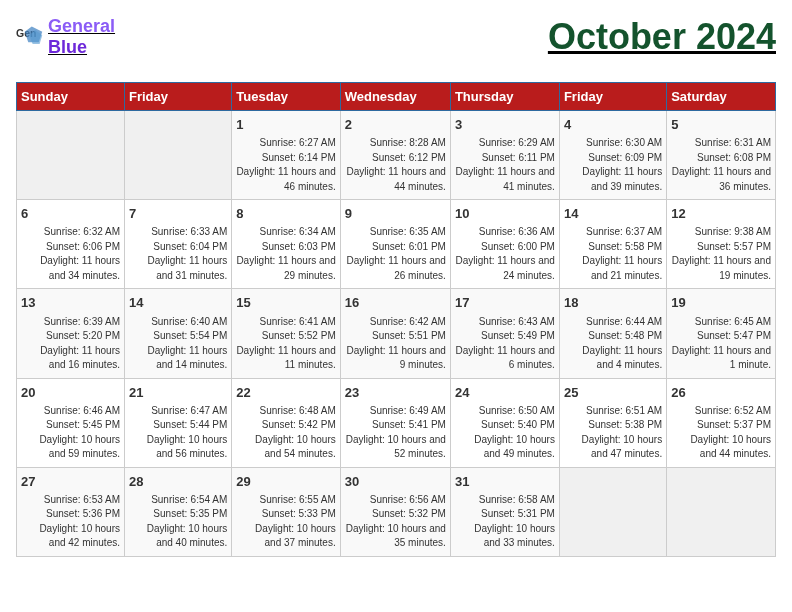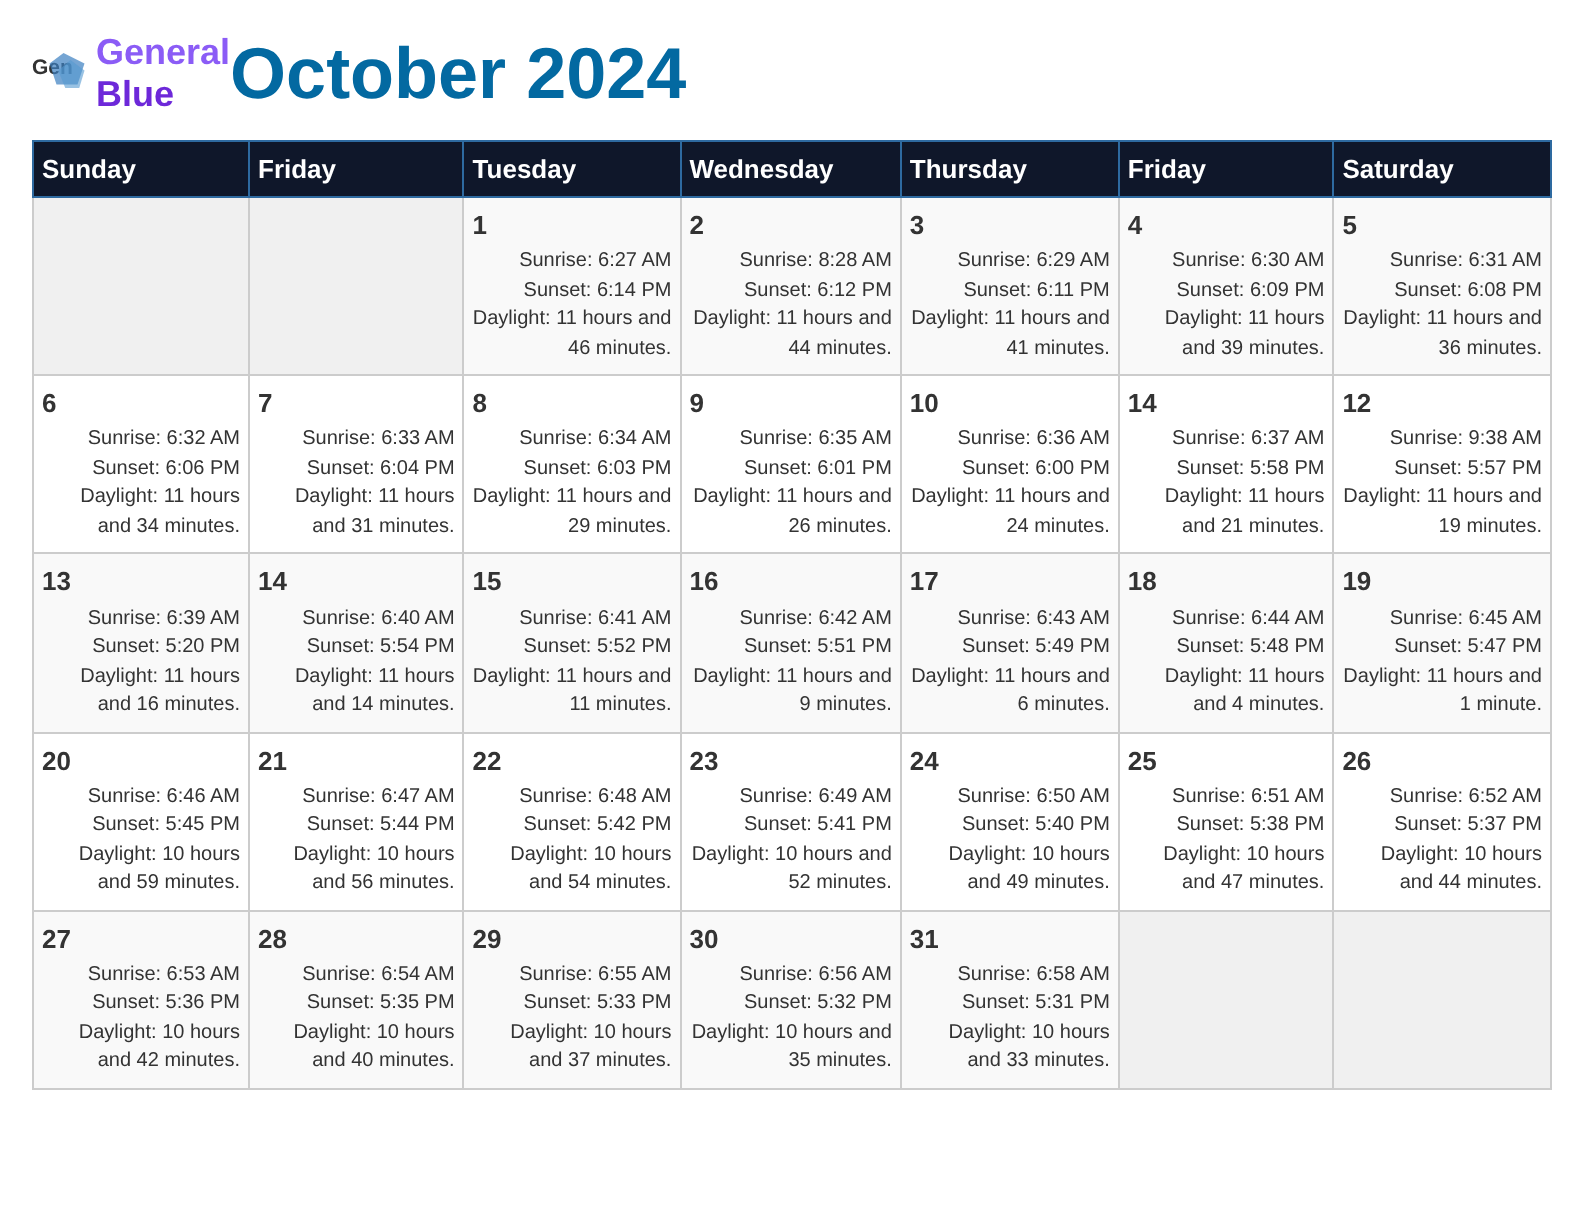--- a/index.html
+++ b/index.html
@@ -5,22 +5,24 @@
     * { box-sizing: border-box; margin: 0; padding: 0; }
     body {
       font-family: Arial, sans-serif;
       background: #fff;
       width: 792px;
       min-height: 612px;
       padding: 16px;
     }
     .header {
       display: flex;
+      justify-content: space-between;
       align-items: flex-start;
-      margin-bottom: 12px;
+      margin-bottom: 24px;
+      text-decoration: underline;
     }
     .logo {
       display: flex;
       align-items: center;
       gap: 4px;
     }
     .logo-text-general {
       font-size: 18px;
       font-weight: bold;
       color: #8b5cf6;
@@ -33,33 +35,33 @@
     .logo-icon {
       width: 28px;
       height: 28px;
     }
     .title-block {
       text-align: right;
     }
     .month-title {
       font-size: 36px;
       font-weight: bold;
-      color: #0369a1;
+      color: #14532d;
     }
     .location-title {
       font-size: 16px;
       color: #555;
     }
     table {
       width: 100%;
       border-collapse: collapse;
       font-size: 11px;
     }
     thead tr th {
-      background-color: #0f172a;
+      background-color: #b91c1c;
       color: #fff;
       padding: 6px 4px;
       text-align: left;
       font-size: 13px;
       font-weight: bold;
       border: 1px solid #2e6aa0;
     }
     tbody tr td {
       vertical-align: top;
       padding: 5px 4px;

